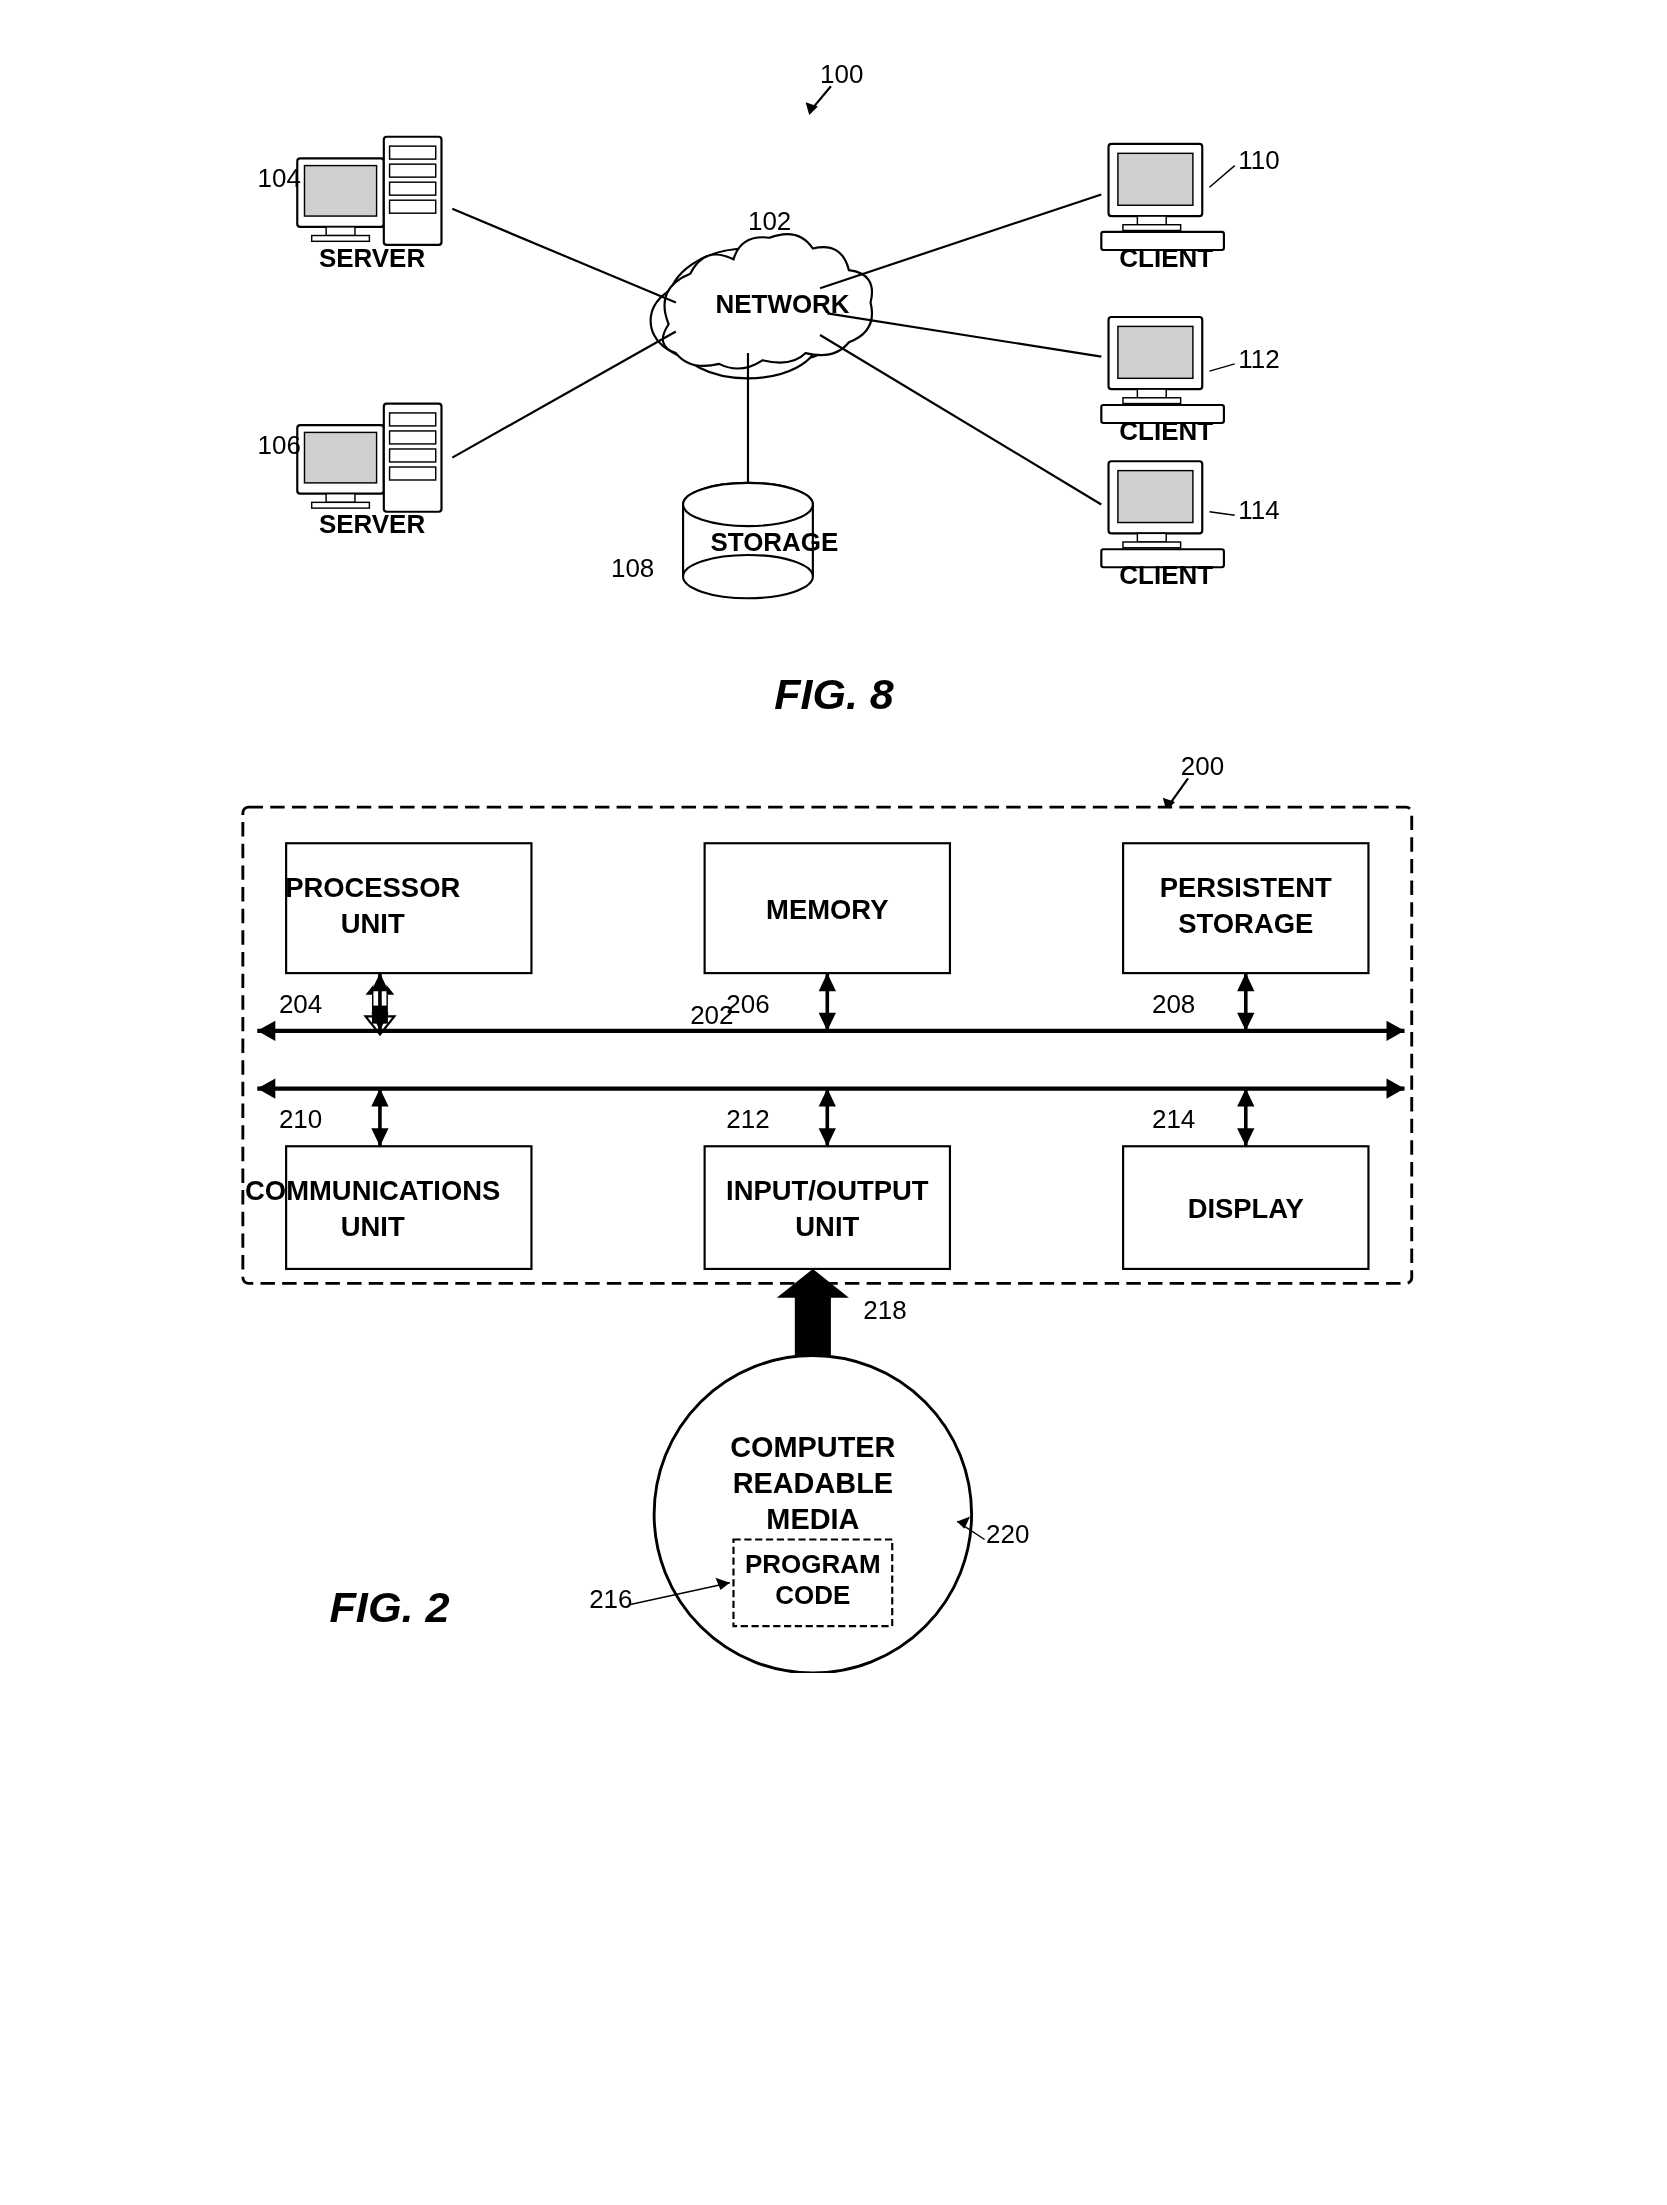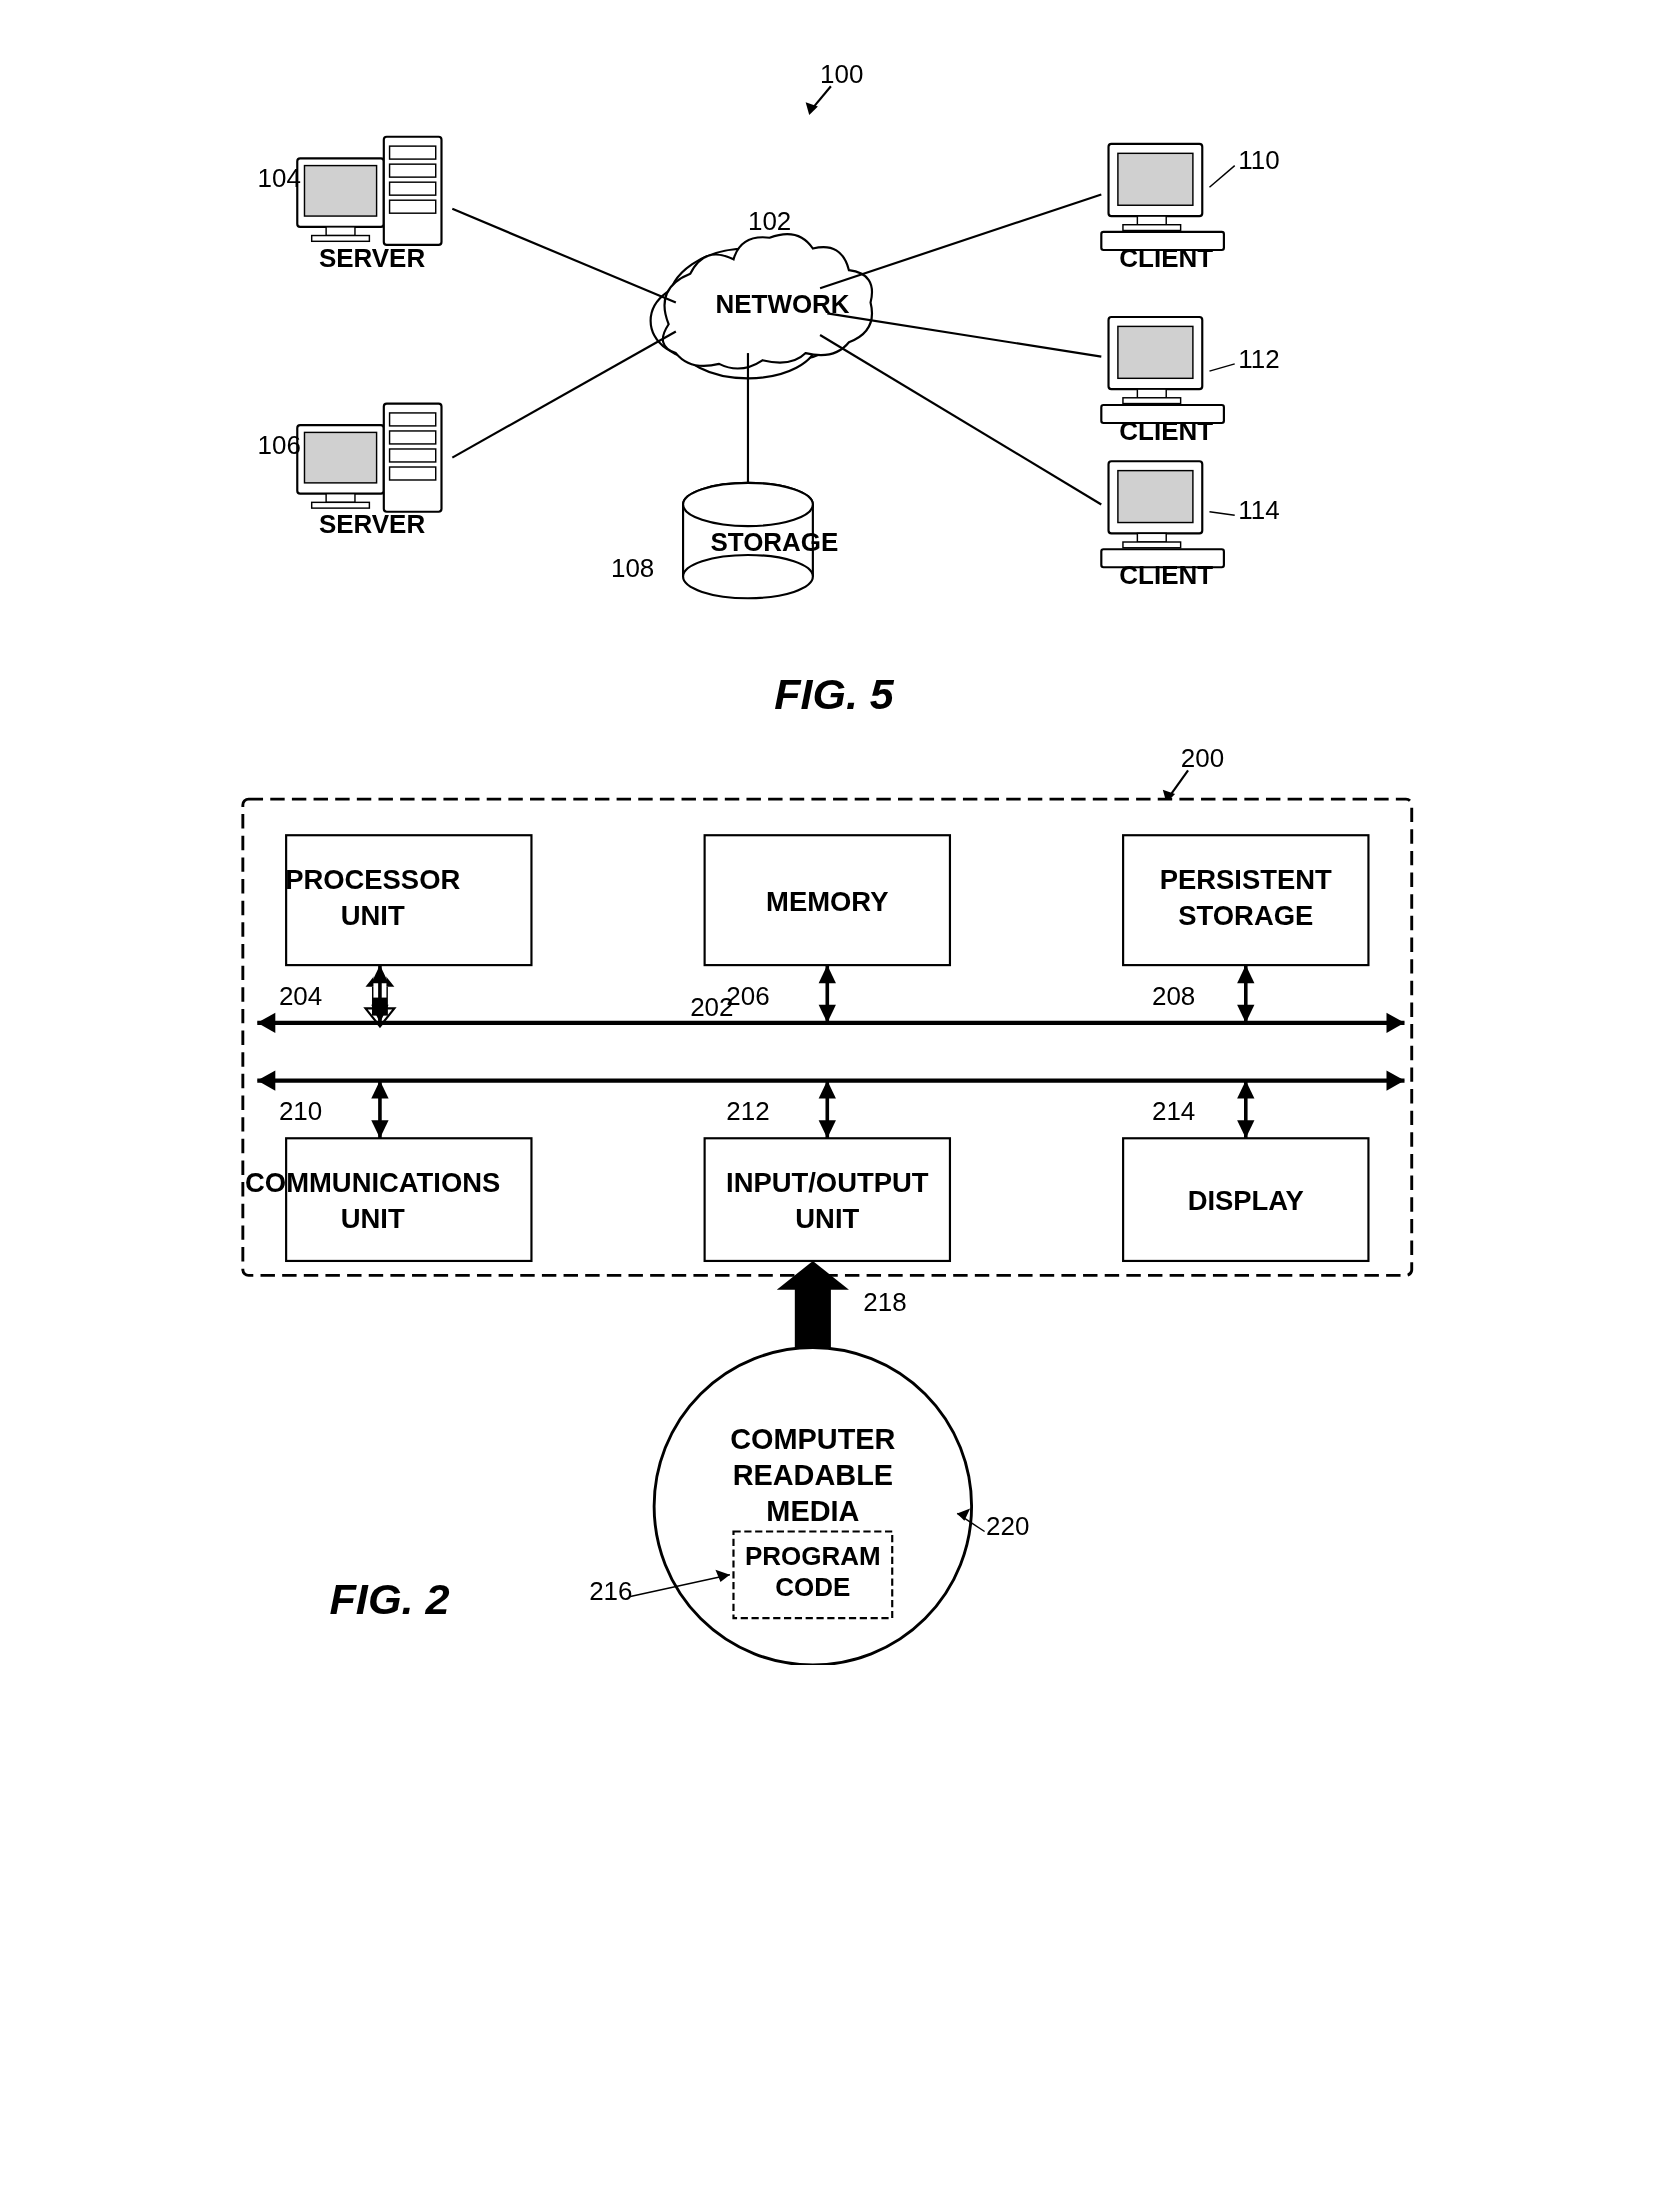--- a/index.html
+++ b/index.html
@@ -10,21 +10,21 @@
       min-height: 2205px;
       display: flex;
       flex-direction: column;
       align-items: center;
       padding: 43px 29px;
     }
   </style>
 </head>
 <body>
 
-<div style="position:relative; width:1299px; margin-bottom:8px;">
+<div style="position:relative; width:1299px; margin-bottom:16px;">
   <svg viewBox="0 0 1800 900" width="1299" height="649" style="display:block;">
 
     <text x="880" y="55" font-size="36" font-family="Arial">100</text>
     <line x1="895" y1="60" x2="870" y2="90" stroke="#000" stroke-width="3"></line>
     <polygon points="865,100 860,82 877,88" fill="#000"></polygon>
 
     <ellipse cx="780" cy="360" rx="110" ry="75" fill="white" stroke="#000" stroke-width="3"></ellipse>
     <ellipse cx="720" cy="385" rx="75" ry="55" fill="white" stroke="#000" stroke-width="3"></ellipse>
     <ellipse cx="840" cy="385" rx="75" ry="55" fill="white" stroke="#000" stroke-width="3"></ellipse>
     <ellipse cx="780" cy="415" rx="95" ry="50" fill="white" stroke="#000" stroke-width="3"></ellipse>
@@ -113,21 +113,21 @@
     <line x1="780" y1="430" x2="780" y2="610" stroke="#000" stroke-width="3"></line>
 
     <line x1="880" y1="340" x2="1270" y2="210" stroke="#000" stroke-width="3"></line>
 
     <line x1="890" y1="375" x2="1270" y2="435" stroke="#000" stroke-width="3"></line>
 
     <line x1="880" y1="405" x2="1270" y2="640" stroke="#000" stroke-width="3"></line>
   </svg>
 
   <div style="text-align:center; font-size:43px; font-style:italic; font-weight:bold; font-family:Arial; margin-top:-21.6px;">
-    <span>FIG. 5</span>
+    <span>FIG. 8</span>
   </div>
 </div>
 
 <div style="position:relative; width:1299px;">
   <svg viewBox="0 0 1800 1300" width="1299" height="938" style="display:block;">
 
     <text x="1380" y="55" font-size="36" font-family="Arial">200</text>
     <line x1="1390" y1="60" x2="1365" y2="95" stroke="#000" stroke-width="3"></line>
     <polygon points="1360,105 1355,87 1372,93" fill="#000"></polygon>
 

